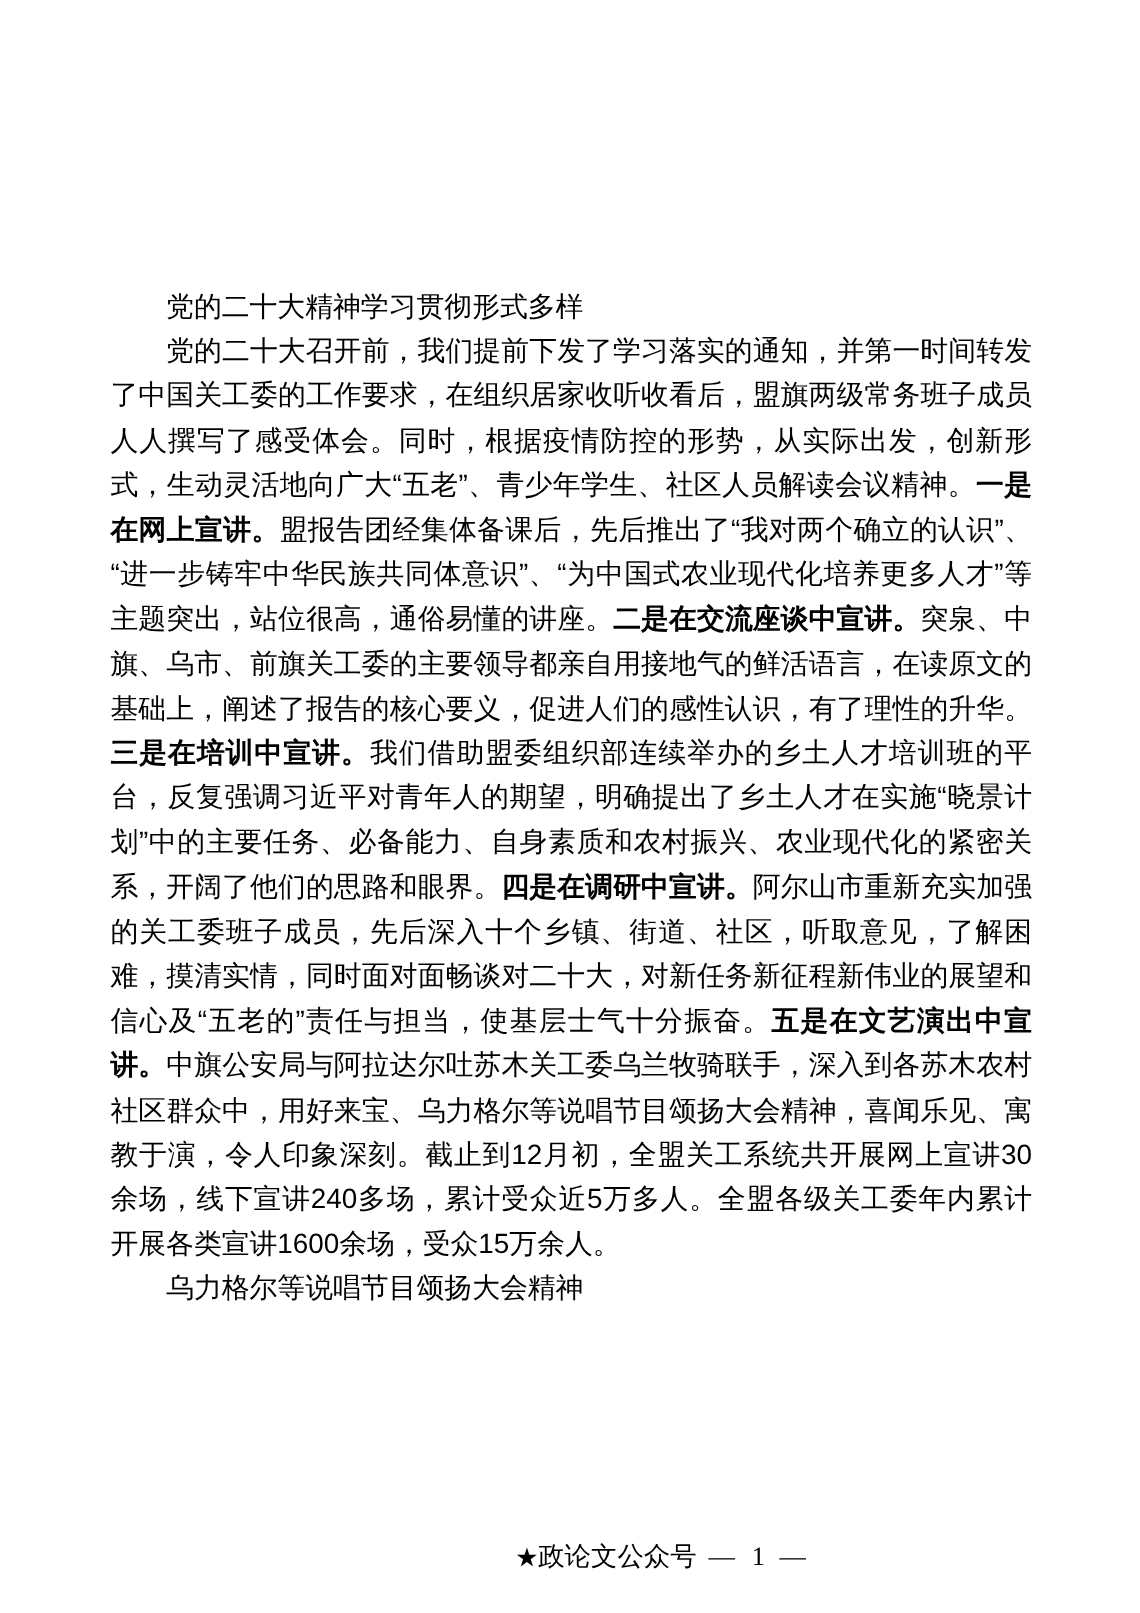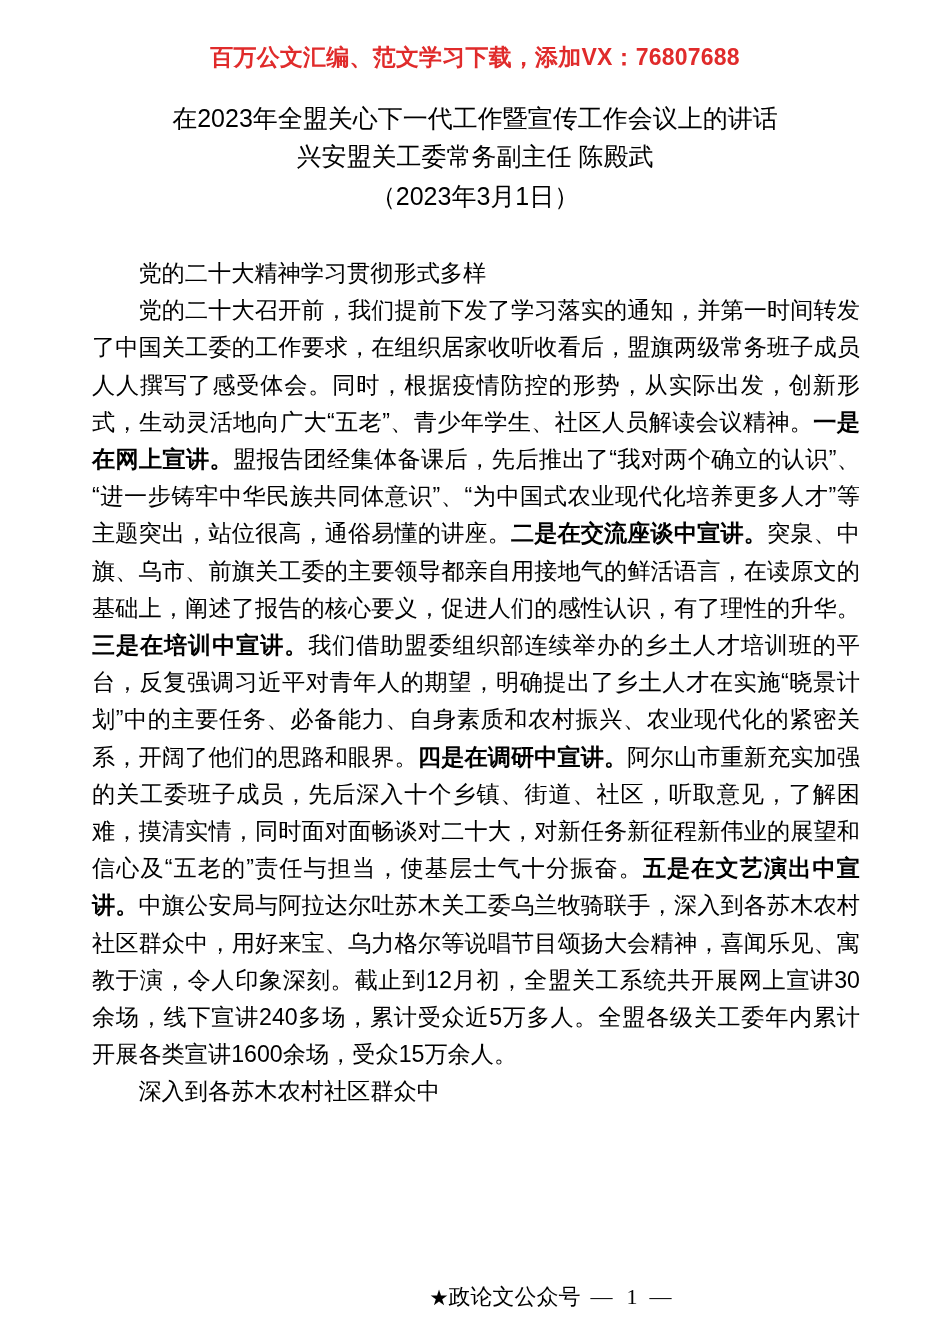--- a/index.html
+++ b/index.html
@@ -63,21 +63,21 @@
     font-size: 25px;
     font-weight: 400;
     line-height: 36px;
     margin-top: 4px;
     white-space: nowrap;
   }
 
   
   .body-content {
     position: absolute;
-    top: 255px;
+    top: 237px;
     left: 92px;
     width: 768px;
   }
   p.para {
     margin: 0;
     font-size: 23.2px;
     line-height: 37.2px;
     text-align: justify;
     text-justify: inter-character;
     text-align-last: left;
@@ -109,32 +109,26 @@
   }
   .footer-mark { font-size: 19px; }
   .footer-dash { letter-spacing: 2px; }
   .footer-pageno { font-family: "Liberation Serif", "DejaVu Serif", serif; }
 </style>
 </head>
 <body>
 
 <div class="page">
 
-  <div class="promo-banner" style="color: rgb(224, 43, 43);">百万公文汇编、范文学习下载，添加VX：76807688</div>
 
-  <div class="title-block">
-    <div class="doc-title">在2023年全盟关心下一代工作暨宣传工作会议上的讲话</div>
-    <div class="doc-subtitle">兴安盟关工委常务副主任  陈殿武</div>
-    <div class="doc-date">（2023年3月1日）</div>
-  </div>
 
   <div class="body-content" id="body-content">
       <p class="para indent"><span>党的二十大精神学习贯彻形式多样</span></p>
       <p class="para indent"><span>党的二十大召开前，我们提前下发了学习落实的通知，并第一时间转发了中国关工委的工作要求，在组织居家收听收看后，盟旗两级常务班子成员人人撰写了感受体会。同时，根据疫情防控的形势，从实际出发，创新形式，生动灵活地向广大“五老”、青少年学生、社区人员解读会议精神。</span><b>一是在网上宣讲。</b><span>盟报告团经集体备课后，先后推出了“我对两个确立的认识”、“进一步铸牢中华民族共同体意识”、“为中国式农业现代化培养更多人才”等主题突出，站位很高，通俗易懂的讲座。</span><b>二是在交流座谈中宣讲。</b><span>突泉、中旗、乌市、前旗关工委的主要领导都亲自用接地气的鲜活语言，在读原文的基础上，阐述了报告的核心要义，促进人们的感性认识，有了理性的升华。</span><b>三是在培训中宣讲。</b><span>我们借助盟委组织部连续举办的乡土人才培训班的平台，反复强调习近平对青年人的期望，明确提出了乡土人才在实施“晓景计划”中的主要任务、必备能力、自身素质和农村振兴、农业现代化的紧密关系，开阔了他们的思路和眼界。</span><b>四是在调研中宣讲。</b><span>阿尔山市重新充实加强的关工委班子成员，先后深入十个乡镇、街道、社区，听取意见，了解困难，摸清实情，同时面对面畅谈对二十大，对新任务新征程新伟业的展望和信心及“五老的”责任与担当，使基层士气十分振奋。</span><b>五是在文艺演出中宣讲。</b><span>中旗公安局与阿拉达尔吐苏木关工委乌兰牧骑联手，深入到各苏木农村社区群众中，用好来宝、乌力格尔等说唱节目颂扬大会精神，喜闻乐见、寓教于演，令人印象深刻。截止到12月初，全盟关工系统共开展网上宣讲30余场，线下宣讲240多场，累计受众近5万多人。全盟各级关工委年内累计开展各类宣讲1600余场，受众15万余人。</span></p>
-      <p class="para indent"><span>深入到各苏木农村社区群众中</span></p>
+      <p class="para indent"><span>乌力格尔等说唱节目颂扬大会精神</span></p>
     </div>
 
   <div class="footer">
     <span class="footer-inner">
       <span class="footer-mark">★</span><span>政论文公众号</span><span class="footer-dash" style="margin: 0px 6px 0px 10px;">—</span><span class="footer-pageno" style="margin: 0px 6px;">1</span><span class="footer-dash" style="margin-left: 6px;">—</span>
     </span>
   </div>
 
 </div>
 

